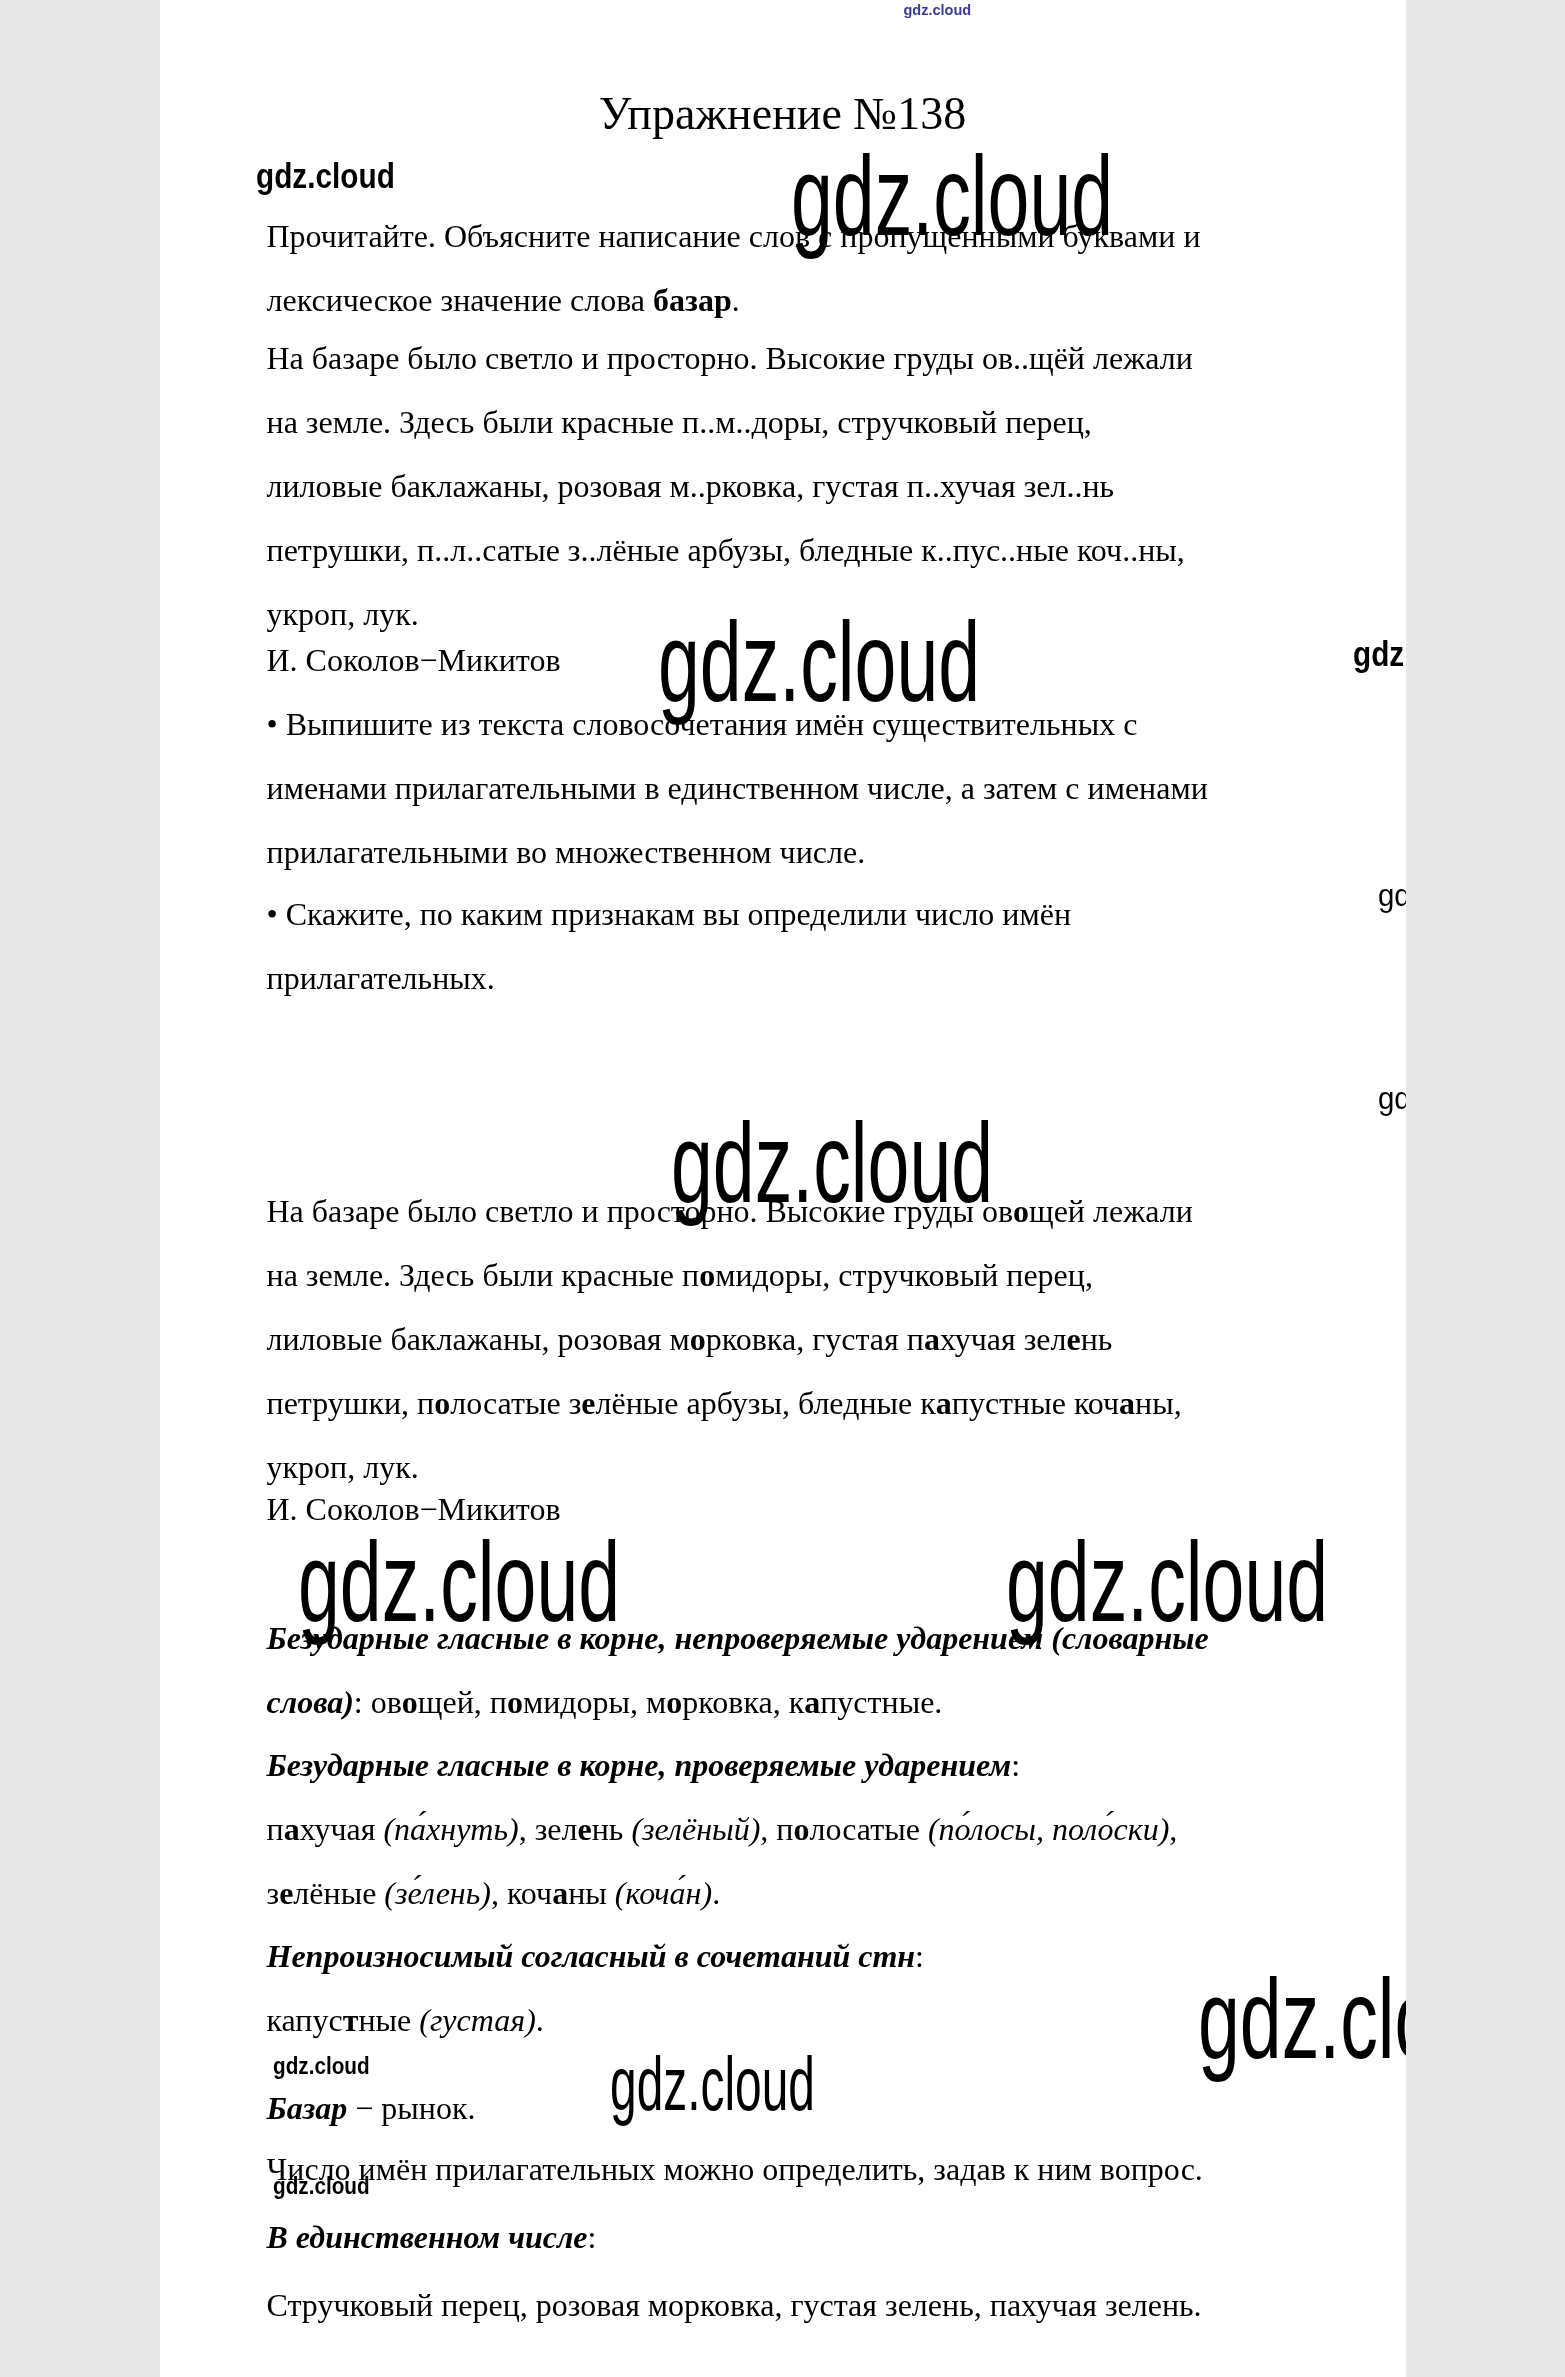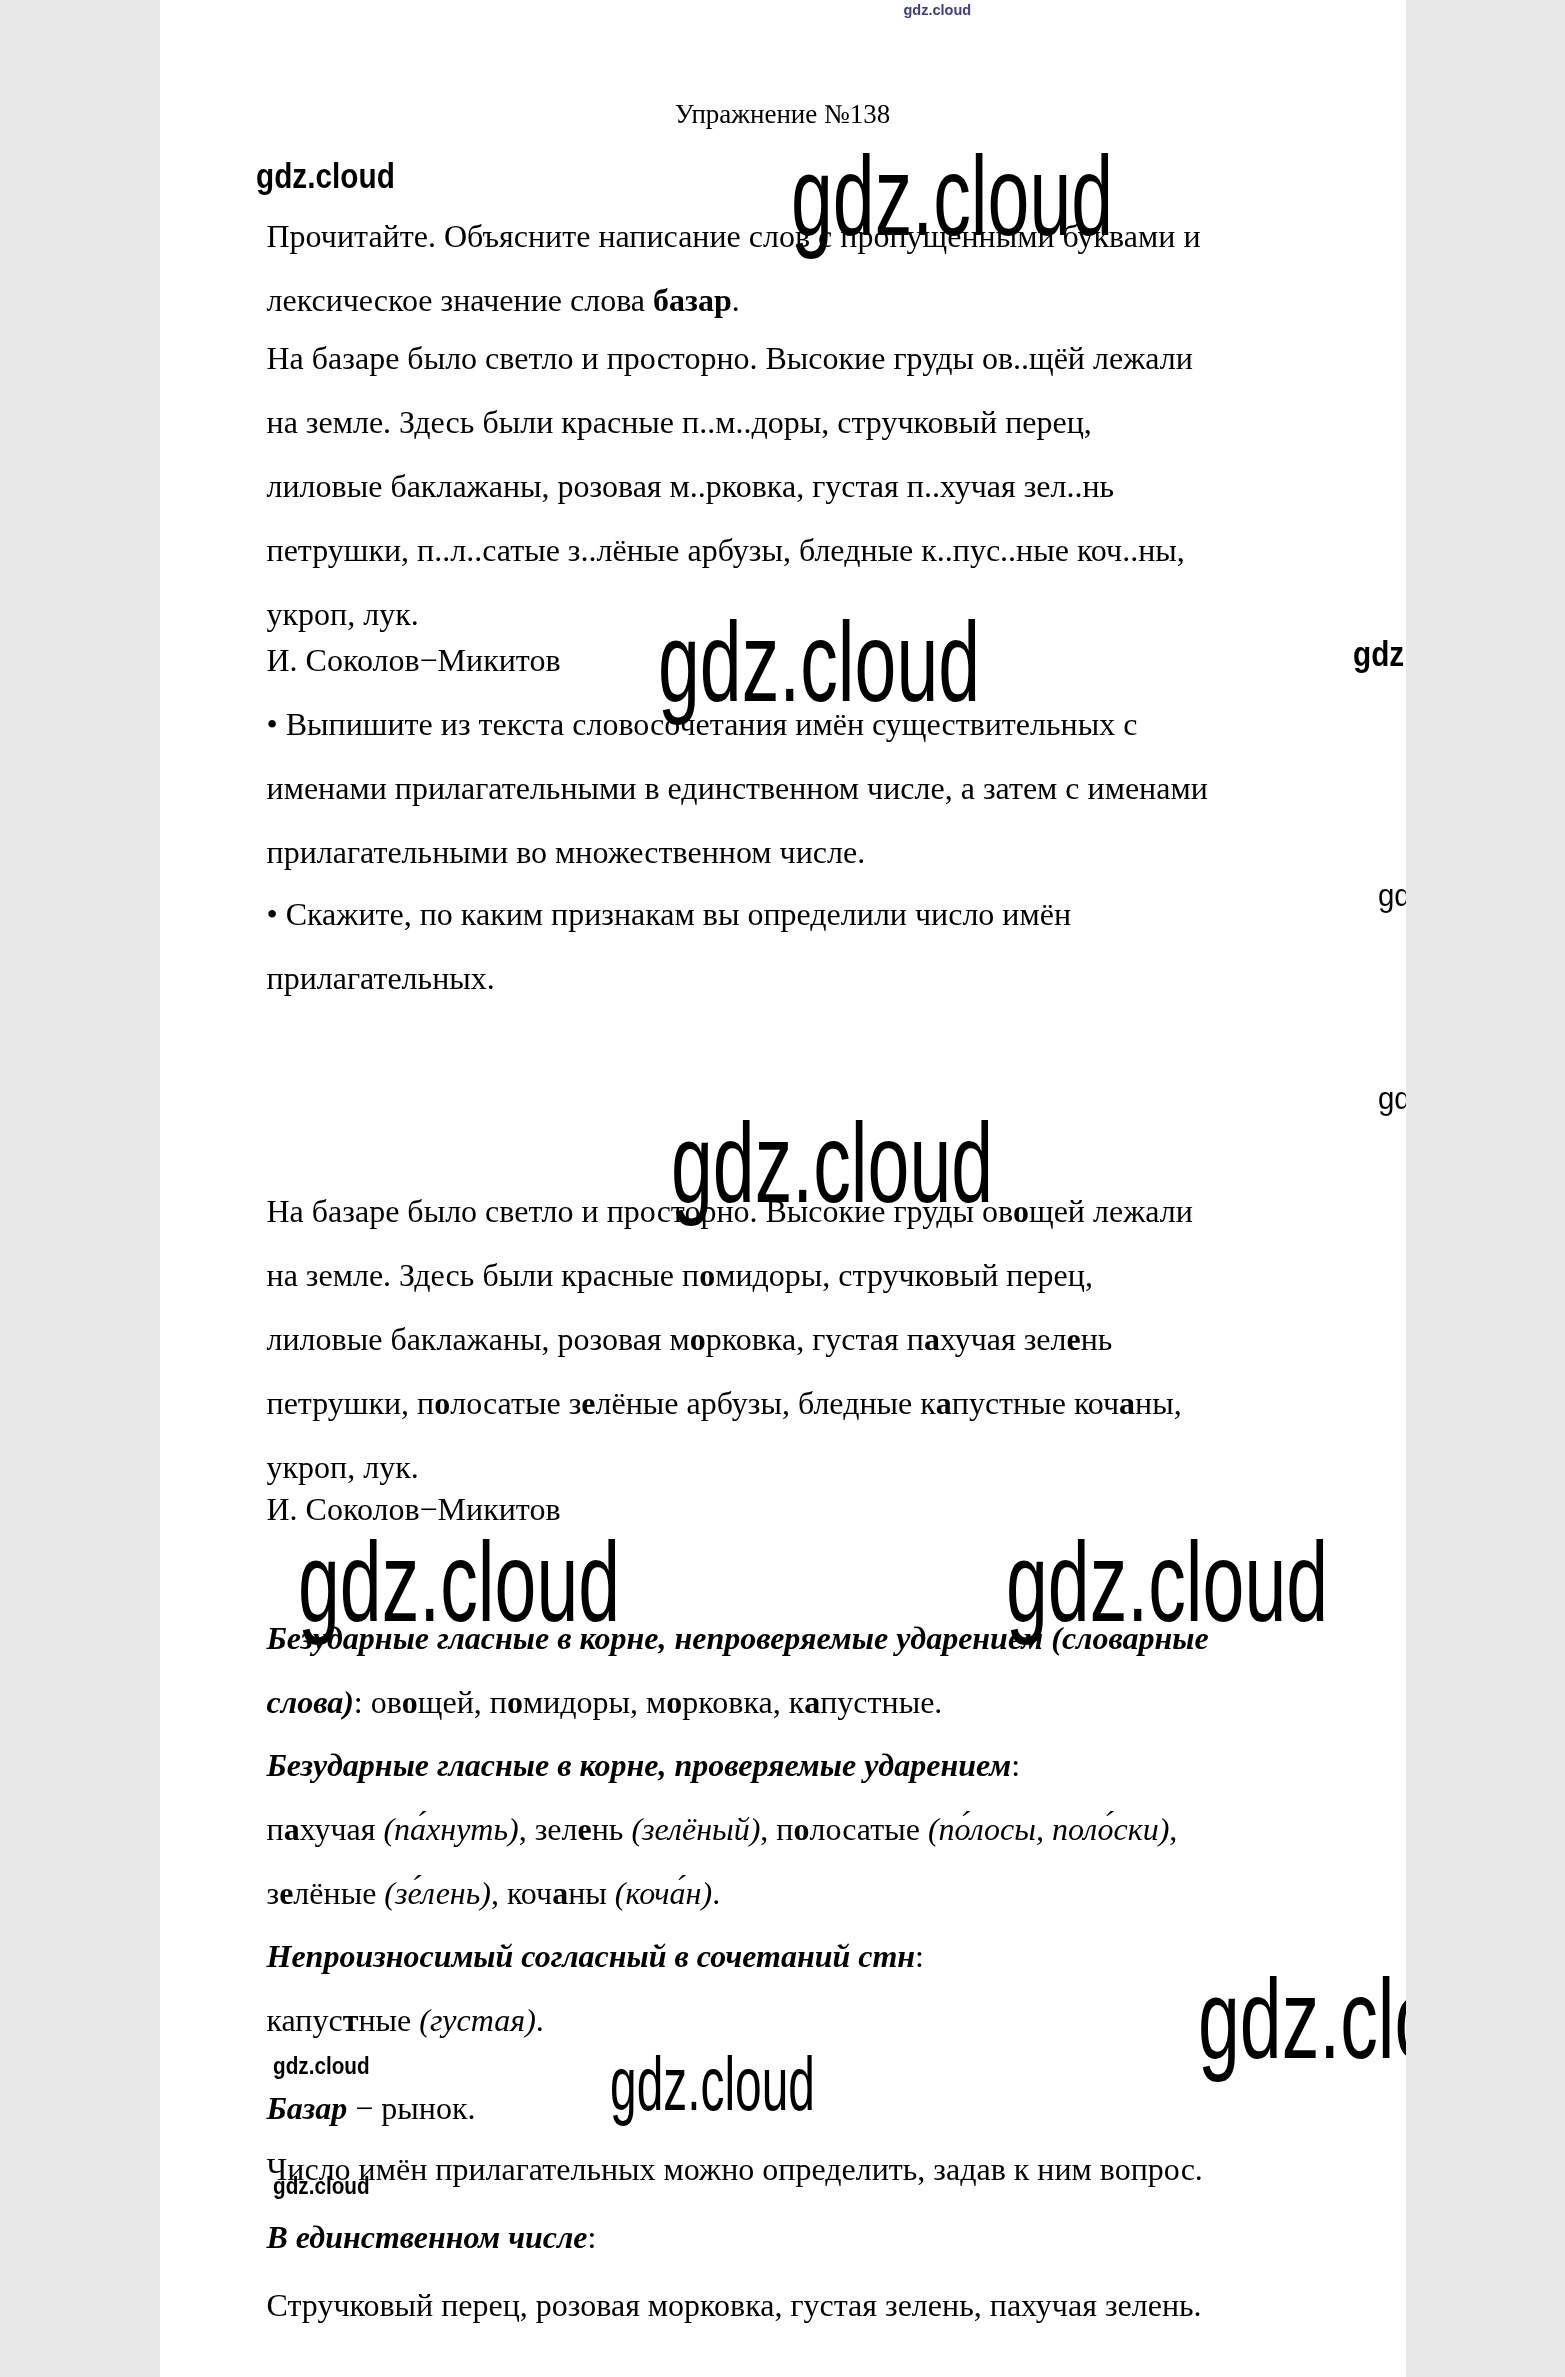--- a/index.html
+++ b/index.html
@@ -20,21 +20,21 @@
     margin:0;
     font-size:32px;
     line-height:64px;
     white-space:nowrap;
   }
   .t-center{
     position:absolute;
     left:0;width:100%;
     margin:0;
     text-align:center;
-    font-size:27px;
+    font-size:46px;
     font-weight:normal;
     line-height:58px;
   }
   .seg-b{font-weight:bold;}
   .seg-i{font-style:italic;}
   .seg-bi{font-weight:bold;font-style:italic;text-align:right;}
   
   .wm{
     position:absolute;
     margin:0;

